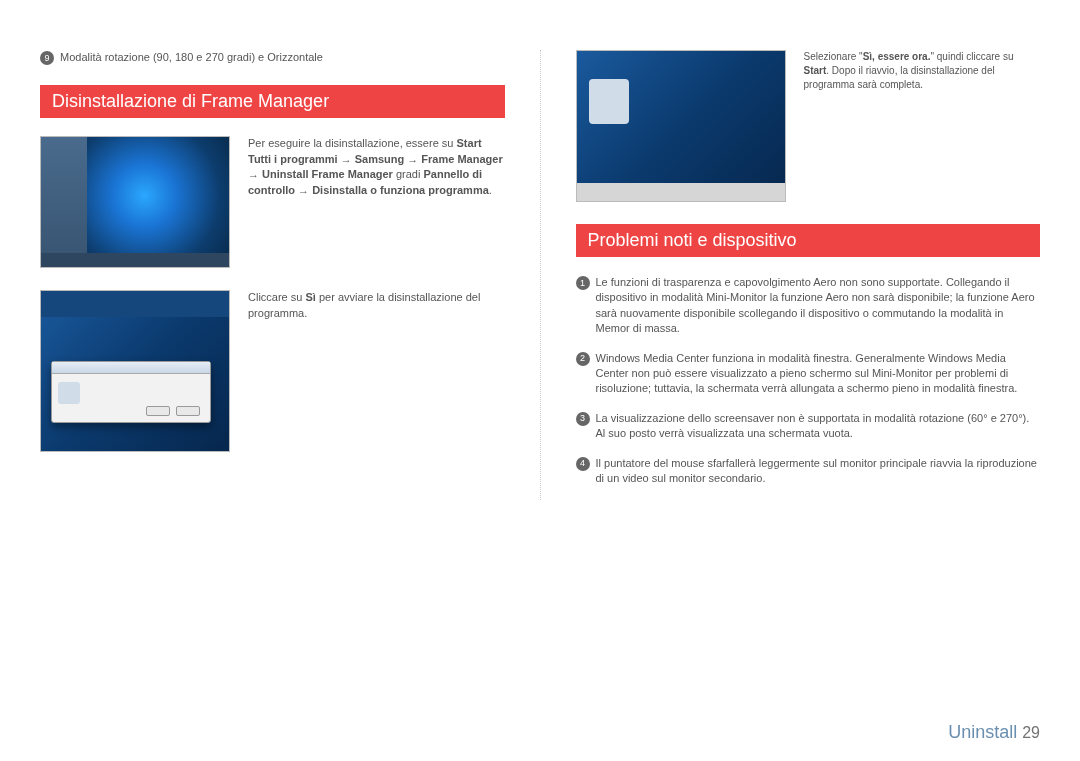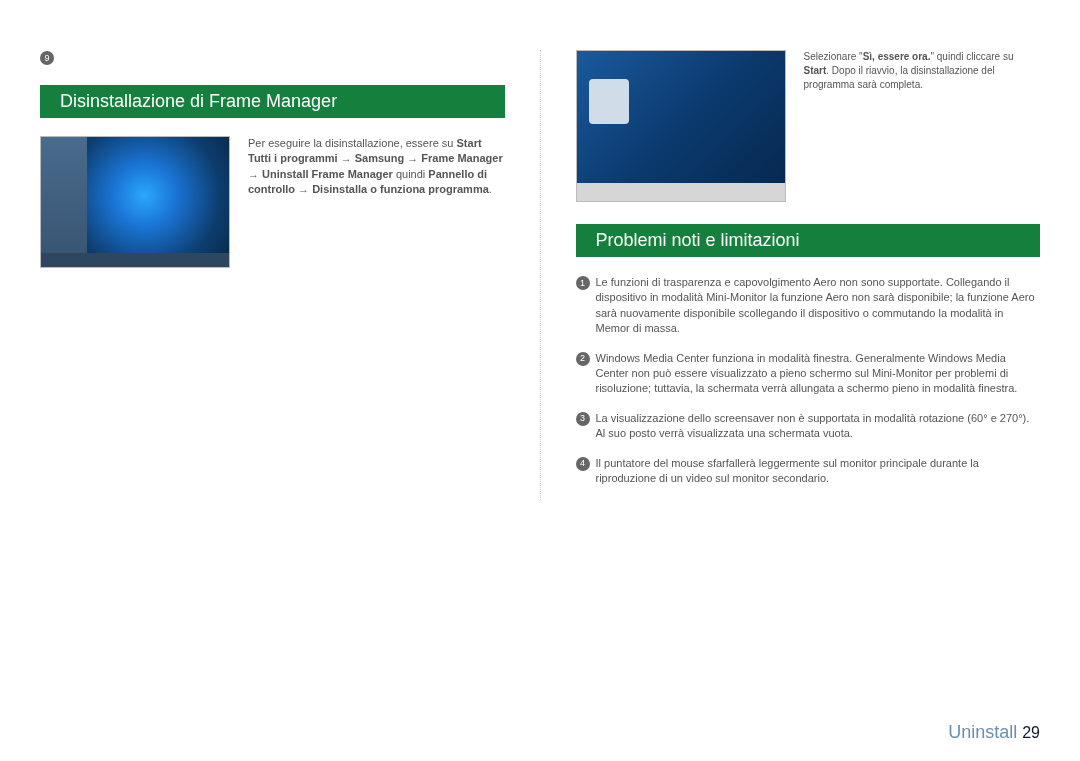--- a/index.html
+++ b/index.html
@@ -41,25 +41,25 @@
     margin-right: 6px;
     margin-top: 1px;
   }
   .num-item {
     display: flex;
     align-items: flex-start;
     margin-bottom: 14px;
     line-height: 1.4;
   }
   .section-header {
-    background: #15803d;
+    background: #ef4444;
     color: #fff;
     font-size: 18px;
     font-weight: normal;
-    padding: 6px 20px;
+    padding: 6px 12px;
     margin-top: 20px;
     margin-bottom: 18px;
     width: 100%;
   }
   .row {
     display: flex;
     gap: 18px;
     margin-bottom: 22px;
   }
   .thumb {
@@ -191,85 +191,103 @@
     background: #d6d6d6;
   }
   .footer {
     position: absolute;
     bottom: 18px;
     right: 40px;
     font-size: 18px;
     color: #6b8fb0;
   }
   .footer .pg {
-    color: #0f172a;
+    color: #737373;
     font-size: 16px;
     text-align: right;
   }
   .top-small {
     font-size: 10px;
     line-height: 1.4;
   }
 </style>
 </head>
 <body>
 
 <div class="page">
 
   <div class="col-left">
 
     <div class="num-item">
       <span class="num-badge">9</span>
+      <span>Modalità rotazione (90, 180 e 270 gradi) e Orizzontale</span>
     </div>
 
     <div class="section-header">Disinstallazione di Frame Manager</div>
 
 
     <div class="row">
       <div class="thumb">
         <div class="thumb-inner mock-desktop"></div>
       </div>
       <div class="row-text">
-        <span>Per eseguire la disinstallazione, essere su </span><b>Start Tutti i programmi → Samsung → Frame Manager → Uninstall Frame Manager</b><span> quindi </span><b>Pannello di controllo → Disinstalla o funziona programma</b><span>.</span>
-      </div>
-    </div>
-
+        <span>Per eseguire la disinstallazione, essere su </span><b>Start Tutti i programmi → Samsung → Frame Manager → Uninstall Frame Manager</b><span> gradi </span><b>Pannello di controllo → Disinstalla o funziona programma</b><span>.</span>
+      </div>
+    </div>
+
+    <div class="row">
+      <div class="thumb">
+        <div class="thumb-inner mock-uninstall">
+          <div class="dialog">
+            <div class="title"></div>
+            <div class="icon"></div>
+            <div class="btns">
+                <span></span>
+                <span></span>
+              </div>
+          </div>
+        </div>
+      </div>
+      <div class="row-text">
+        <span>Cliccare su </span><b>Sì</b><span> per avviare la disinstallazione del programma.</span>
+      </div>
+    </div>
 
   </div>
 
   <div class="divider"></div>
 
   <div class="col-right">
 
     <div class="row">
       <div class="thumb" style="width:210px;">
         <div class="thumb-inner mock-wizard"></div>
       </div>
       <div class="row-text top-small">
         <span>Selezionare "</span><b>Sì, essere ora.</b><span>" quindi cliccare su </span><b>Start</b><span>. Dopo il riavvio, la disinstallazione del programma sarà completa.</span>
       </div>
     </div>
 
-    <div class="section-header">Problemi noti e limitazioni</div>
+    <div class="section-header">Problemi noti e dispositivo</div>
 
     <div class="num-item">
       <span class="num-badge">1</span>
       <span>Le funzioni di trasparenza e capovolgimento Aero non sono supportate. Collegando il dispositivo in modalità Mini-Monitor la funzione Aero non sarà disponibile; la funzione Aero sarà nuovamente disponibile scollegando il dispositivo o commutando la modalità in Memor di massa.</span>
     </div>
     <div class="num-item">
       <span class="num-badge">2</span>
       <span>Windows Media Center funziona in modalità finestra. Generalmente Windows Media Center non può essere visualizzato a pieno schermo sul Mini-Monitor per problemi di risoluzione; tuttavia, la schermata verrà allungata a schermo pieno in modalità finestra.</span>
     </div>
     <div class="num-item">
       <span class="num-badge">3</span>
       <span>La visualizzazione dello screensaver non è supportata in modalità rotazione (60° e 270°). Al suo posto verrà visualizzata una schermata vuota.</span>
     </div>
     <div class="num-item">
       <span class="num-badge">4</span>
-      <span>Il puntatore del mouse sfarfallerà leggermente sul monitor principale durante la riproduzione di un video sul monitor secondario.</span>
+      <span>Il puntatore del mouse sfarfallerà leggermente sul monitor principale riavvia la riproduzione di un video sul monitor secondario.</span>
     </div>
 
   </div>
 </div>
 
 <div class="footer">
   <span>Uninstall</span>
   <span class="pg">29</span>
 </div>
 

